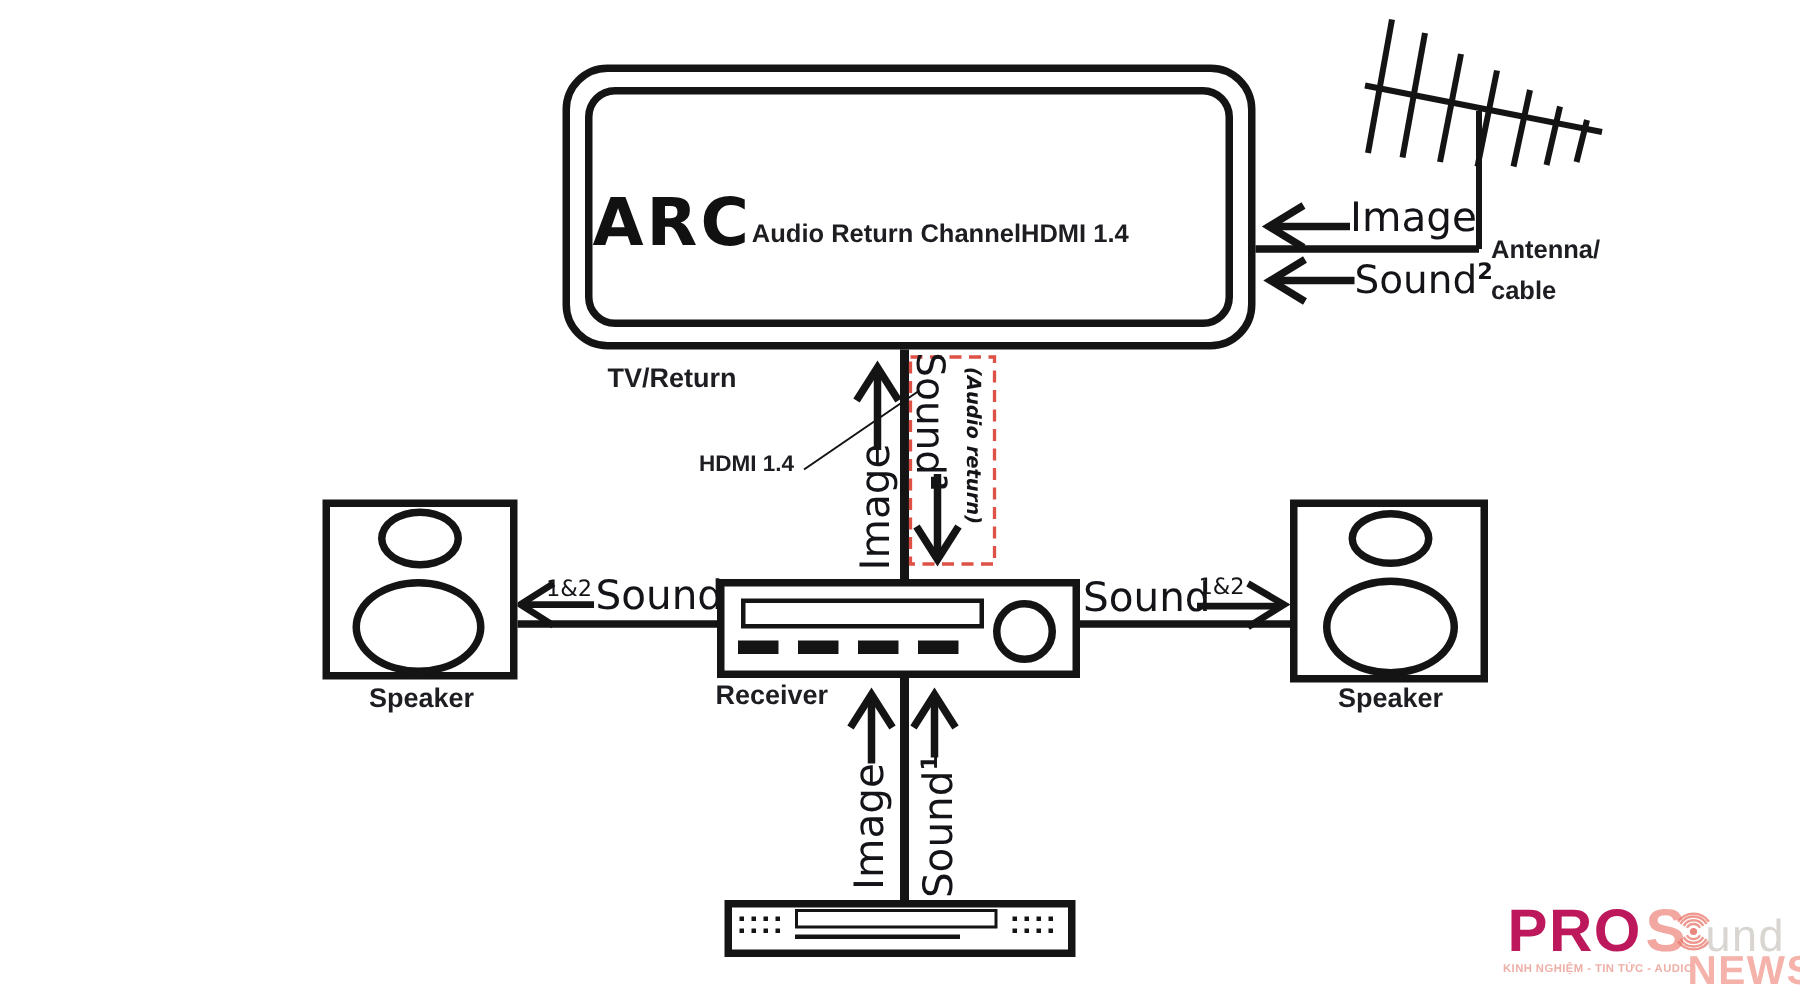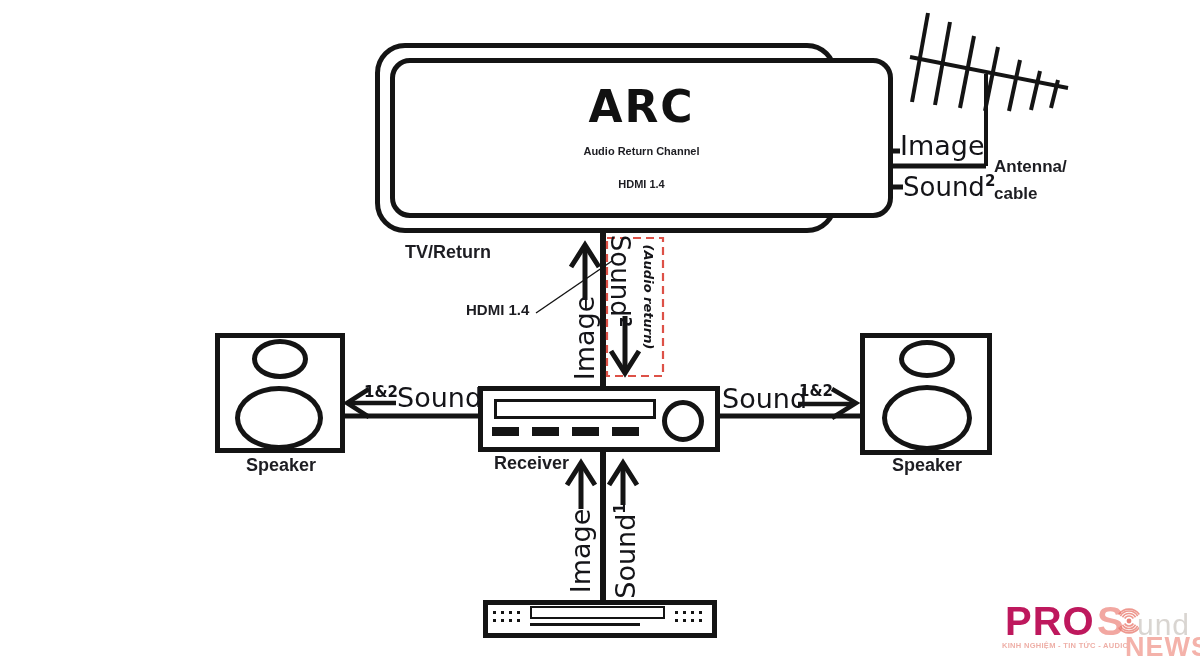--- a/index.html
+++ b/index.html
@@ -4,30 +4,30 @@
 <title>ARC diagram</title>
 <style>
   html,body{margin:0;padding:0;background:#ffffff;}
   .canvas{
     position:relative;width:1200px;height:664px;background:#ffffff;overflow:hidden;
     font-family:"Liberation Sans",sans-serif;color:#1b1b1f;
   }
   .canvas svg.overlay{position:absolute;left:0;top:0;pointer-events:none;}
   .box{position:absolute;box-sizing:border-box;border:5px solid #141414;background:#ffffff;}
   .tv-outer{left:375px;top:43px;width:462px;height:190px;border-radius:30px;}
-  .tv-inner{left:390px;top:58px;width:503px;height:160px;border-radius:20px;
-            display:flex;flex-direction:column;align-items:center;justify-content:flex-start;padding-top:22px;}
+  .tv-inner{left:390px;top:58px;width:432px;height:160px;border-radius:20px;
+            display:flex;flex-direction:row;align-items:center;justify-content:flex-start;padding-top:22px;}
   .tv-title{font-family:"DejaVu Sans","Liberation Sans",sans-serif;font-weight:800;font-size:44px;line-height:44px;letter-spacing:2px;color:#111;}
-  .tv-sub{font-size:11px;line-height:21px;font-weight:600;margin-top:12px;color:#1d1d22;}
+  .tv-sub{font-size:17px;line-height:21px;font-weight:600;margin-top:12px;color:#1d1d22;}
   .lbl{position:absolute;font-size:18px;font-weight:600;color:#1d1d22;white-space:nowrap;}
   .lbl-center{transform:translateX(-50%);}
   .small-lbl{position:absolute;font-size:15px;font-weight:600;color:#1d1d22;white-space:nowrap;}
   .annot{position:absolute;font-family:"DejaVu Sans","Liberation Sans",sans-serif;font-size:27px;line-height:30px;color:#141418;white-space:nowrap;}
   .annot .sup, sup.sup{font-size:15px;font-weight:700;}
-  .sup-sep{position:absolute;font-family:"DejaVu Sans","Liberation Sans",sans-serif;font-size:15px;font-weight:700;color:#141418;white-space:nowrap;}
+  .sup-sep{position:absolute;font-family:"DejaVu Sans","Liberation Sans",sans-serif;font-size:15px;font-weight:400;color:#141418;white-space:nowrap;}
   .vt{position:absolute;font-family:"DejaVu Sans","Liberation Sans",sans-serif;font-size:27px;line-height:27px;color:#141418;white-space:nowrap;}
   .vt-up{transform:translate(-50%,-50%) rotate(-90deg);}
   .vt-down{transform:translate(-50%,-50%) rotate(90deg);}
   .vt-note{font-size:13px;font-style:italic;font-weight:600;}
   
   .rx-display{position:absolute;left:494px;top:399px;width:162px;height:20px;box-sizing:border-box;border:3px solid #141414;background:#fff;}
   .rx-dashes{position:absolute;left:492px;top:427px;display:flex;gap:13px;}
   .rx-dashes span{display:block;width:27px;height:9px;background:#141414;}
   .rx-knob{position:absolute;left:662px;top:400px;width:42px;height:42px;box-sizing:border-box;border:5px solid #141414;border-radius:50%;background:#fff;}
   
@@ -130,21 +130,21 @@
 
   <div class="box" style="left:478px;top:386px;width:242px;height:66px;"></div>
   <div class="rx-display"></div>
   <div class="rx-dashes">
       <span></span>
       <span></span>
       <span></span>
       <span></span>
     </div>
   <div class="rx-knob"></div>
-  <div class="lbl" style="left:494px;top:453px;">Receiver</div>
+  <div class="lbl" style="left:477px;top:453px;">Receiver</div>
 
   <div class="box" style="left:215px;top:333px;width:130px;height:120px;"></div>
   <div class="ellipse" style="left:252px;top:339px;width:56px;height:40px;"></div>
   <div class="ellipse" style="left:235px;top:386px;width:88px;height:64px;"></div>
   <div class="lbl lbl-center" style="left:281px;top:455px;">Speaker</div>
 
   <div class="box" style="left:860px;top:333px;width:132px;height:122px;"></div>
   <div class="ellipse" style="left:899px;top:340px;width:56px;height:38px;"></div>
   <div class="ellipse" style="left:882px;top:385px;width:90px;height:66px;"></div>
   <div class="lbl lbl-center" style="left:927px;top:455px;">Speaker</div>

